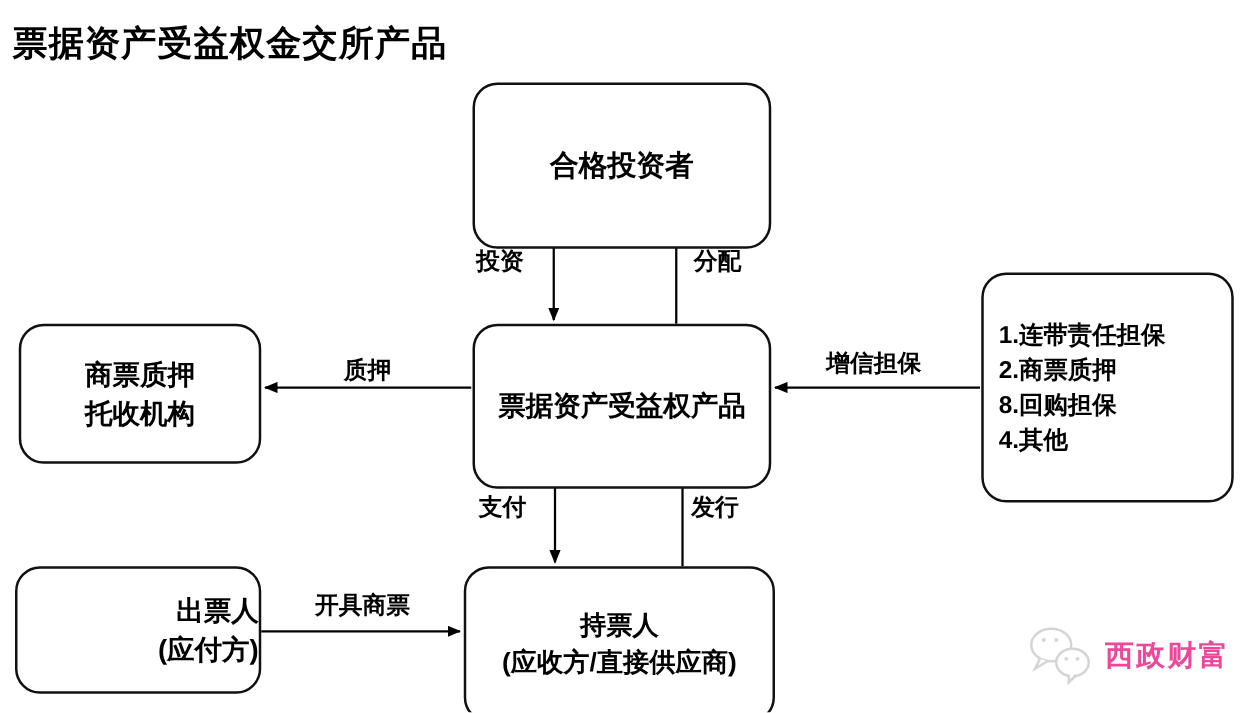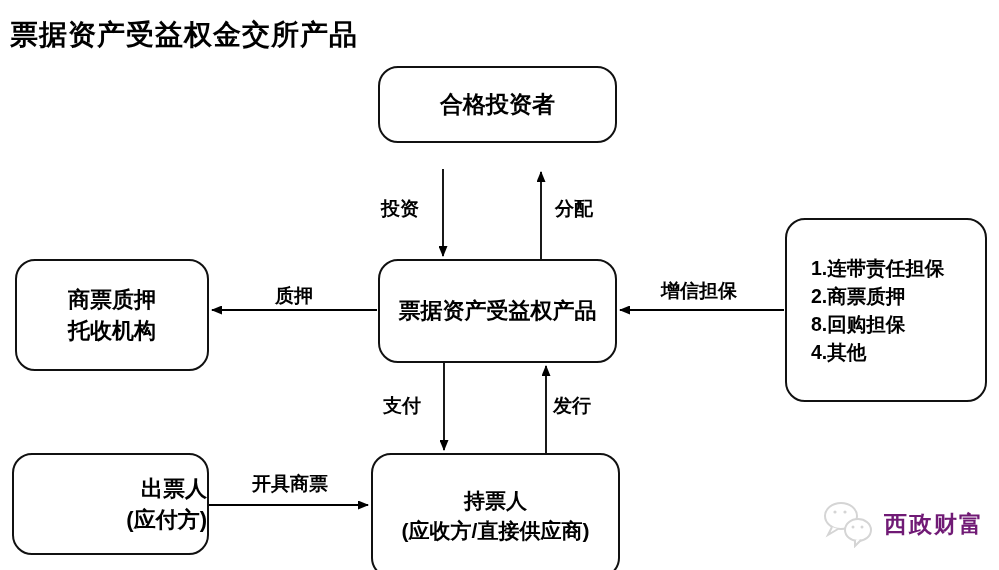--- a/index.html
+++ b/index.html
@@ -28,25 +28,25 @@
     background: #ffffff;
     display: flex;
     flex-direction: column;
     align-items: center;
     justify-content: center;
     text-align: center;
     font-weight: bold;
     box-sizing: border-box;
   }
   .node .line { display: block; white-space: nowrap; }
-  #node-qualified-investor { left: 378px; top: 66px;  width: 239px; height: 77px; font-size: 23px; }
-  #node-product            { left: 378px; top: 259px; width: 239px; height: 104px; font-size: 22px; align-items: center; }
+  #node-qualified-investor { left: 378px; top: 66px;  width: 239px; height: 133px; font-size: 23px; }
+  #node-product            { left: 378px; top: 259px; width: 239px; height: 132px; font-size: 22px; align-items: center; }
   #node-pledge-agency      { left: 15px;  top: 259px; width: 194px; height: 112px; font-size: 22px; line-height: 31px; }
   #node-credit-options     { left: 785px; top: 218px; width: 202px; height: 184px; font-size: 19.5px;
-                             align-items: flex-start; text-align: left; padding-left: 24px; line-height: 28px; }
+                             align-items: flex-start; text-align: left; padding-left: 12px; line-height: 28px; }
   #node-drawer             { left: 12px;  top: 453px; width: 197px; height: 102px; font-size: 22px; line-height: 31px; align-items: flex-end; }
   #node-holder             { left: 371px; top: 453px; width: 249px; height: 125px; font-size: 21px; line-height: 30px; }
   .edge-label {
     position: absolute;
     transform: translate(-50%, -50%);
     font-size: 19px;
     font-weight: bold;
     white-space: nowrap;
     background: transparent;
   }
@@ -55,21 +55,21 @@
     position: absolute;
     left: 822px;
     top: 500px;
     display: flex;
     align-items: center;
     gap: 8px;
   }
   .watermark-text {
     font-size: 23px;
     font-weight: bold;
-    color: #701a75;
+    color: #ec4899;
     letter-spacing: 2px;
     white-space: nowrap;
   }
 </style>
 </head>
 <body>
 
 <div id="canvas">
 
   <div class="title">票据资产受益权金交所产品</div>

